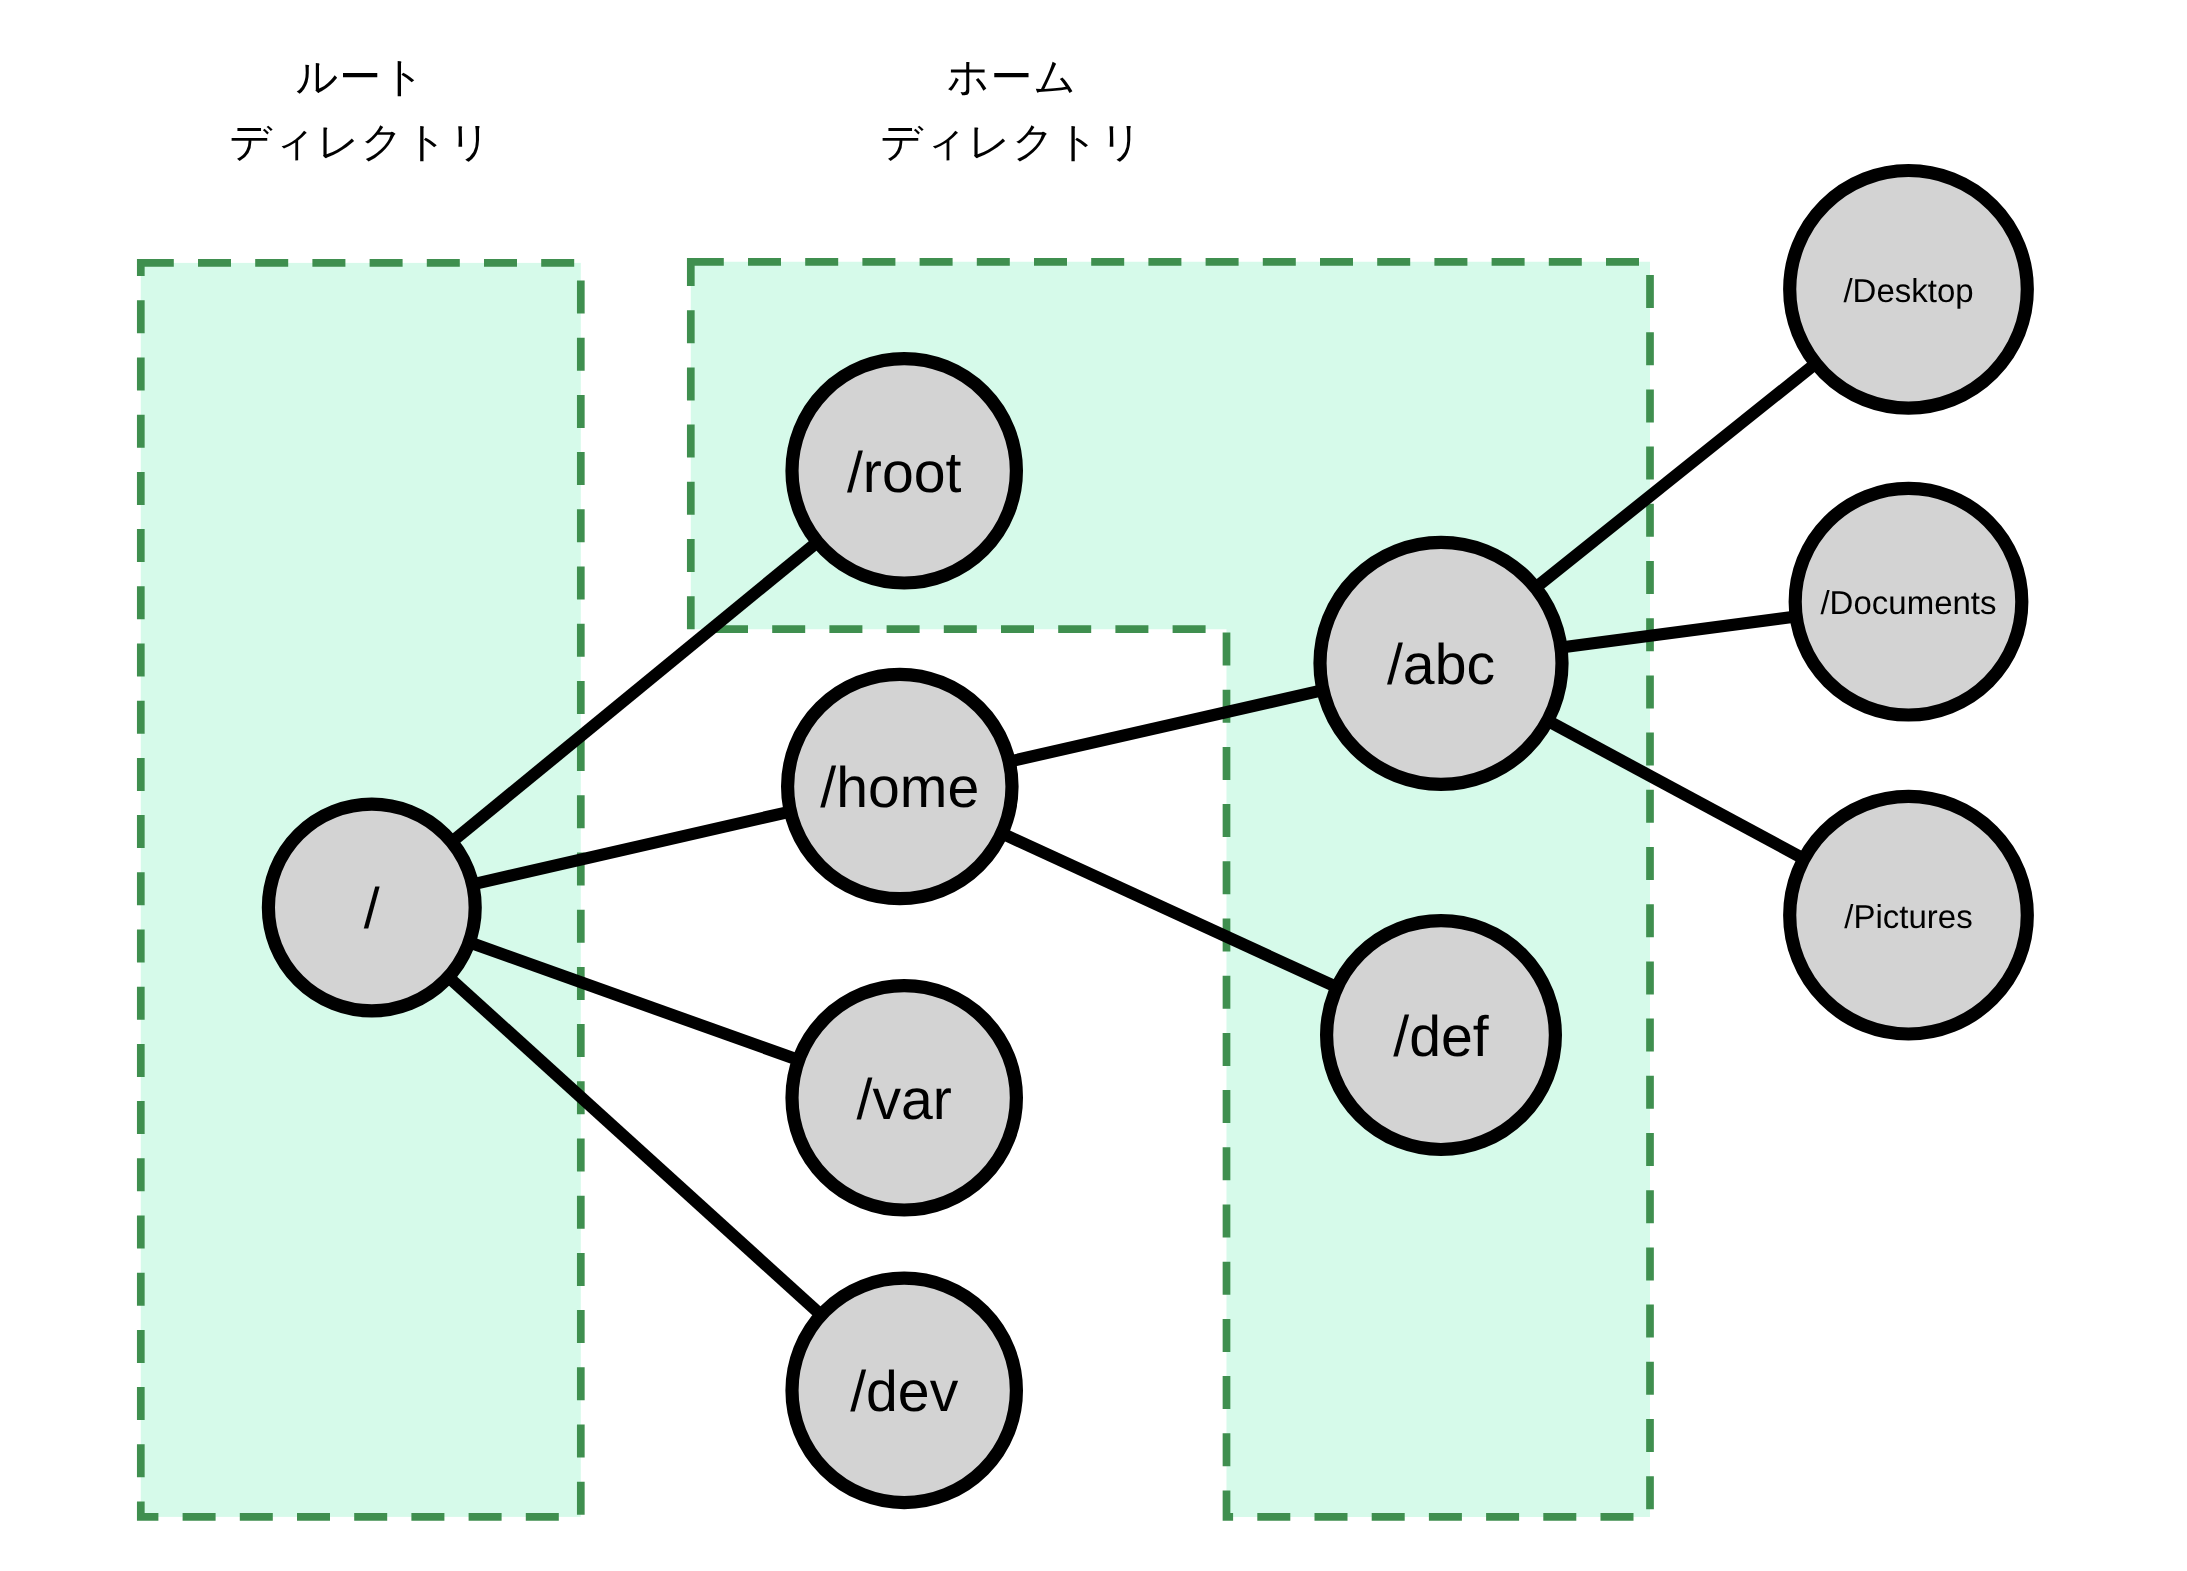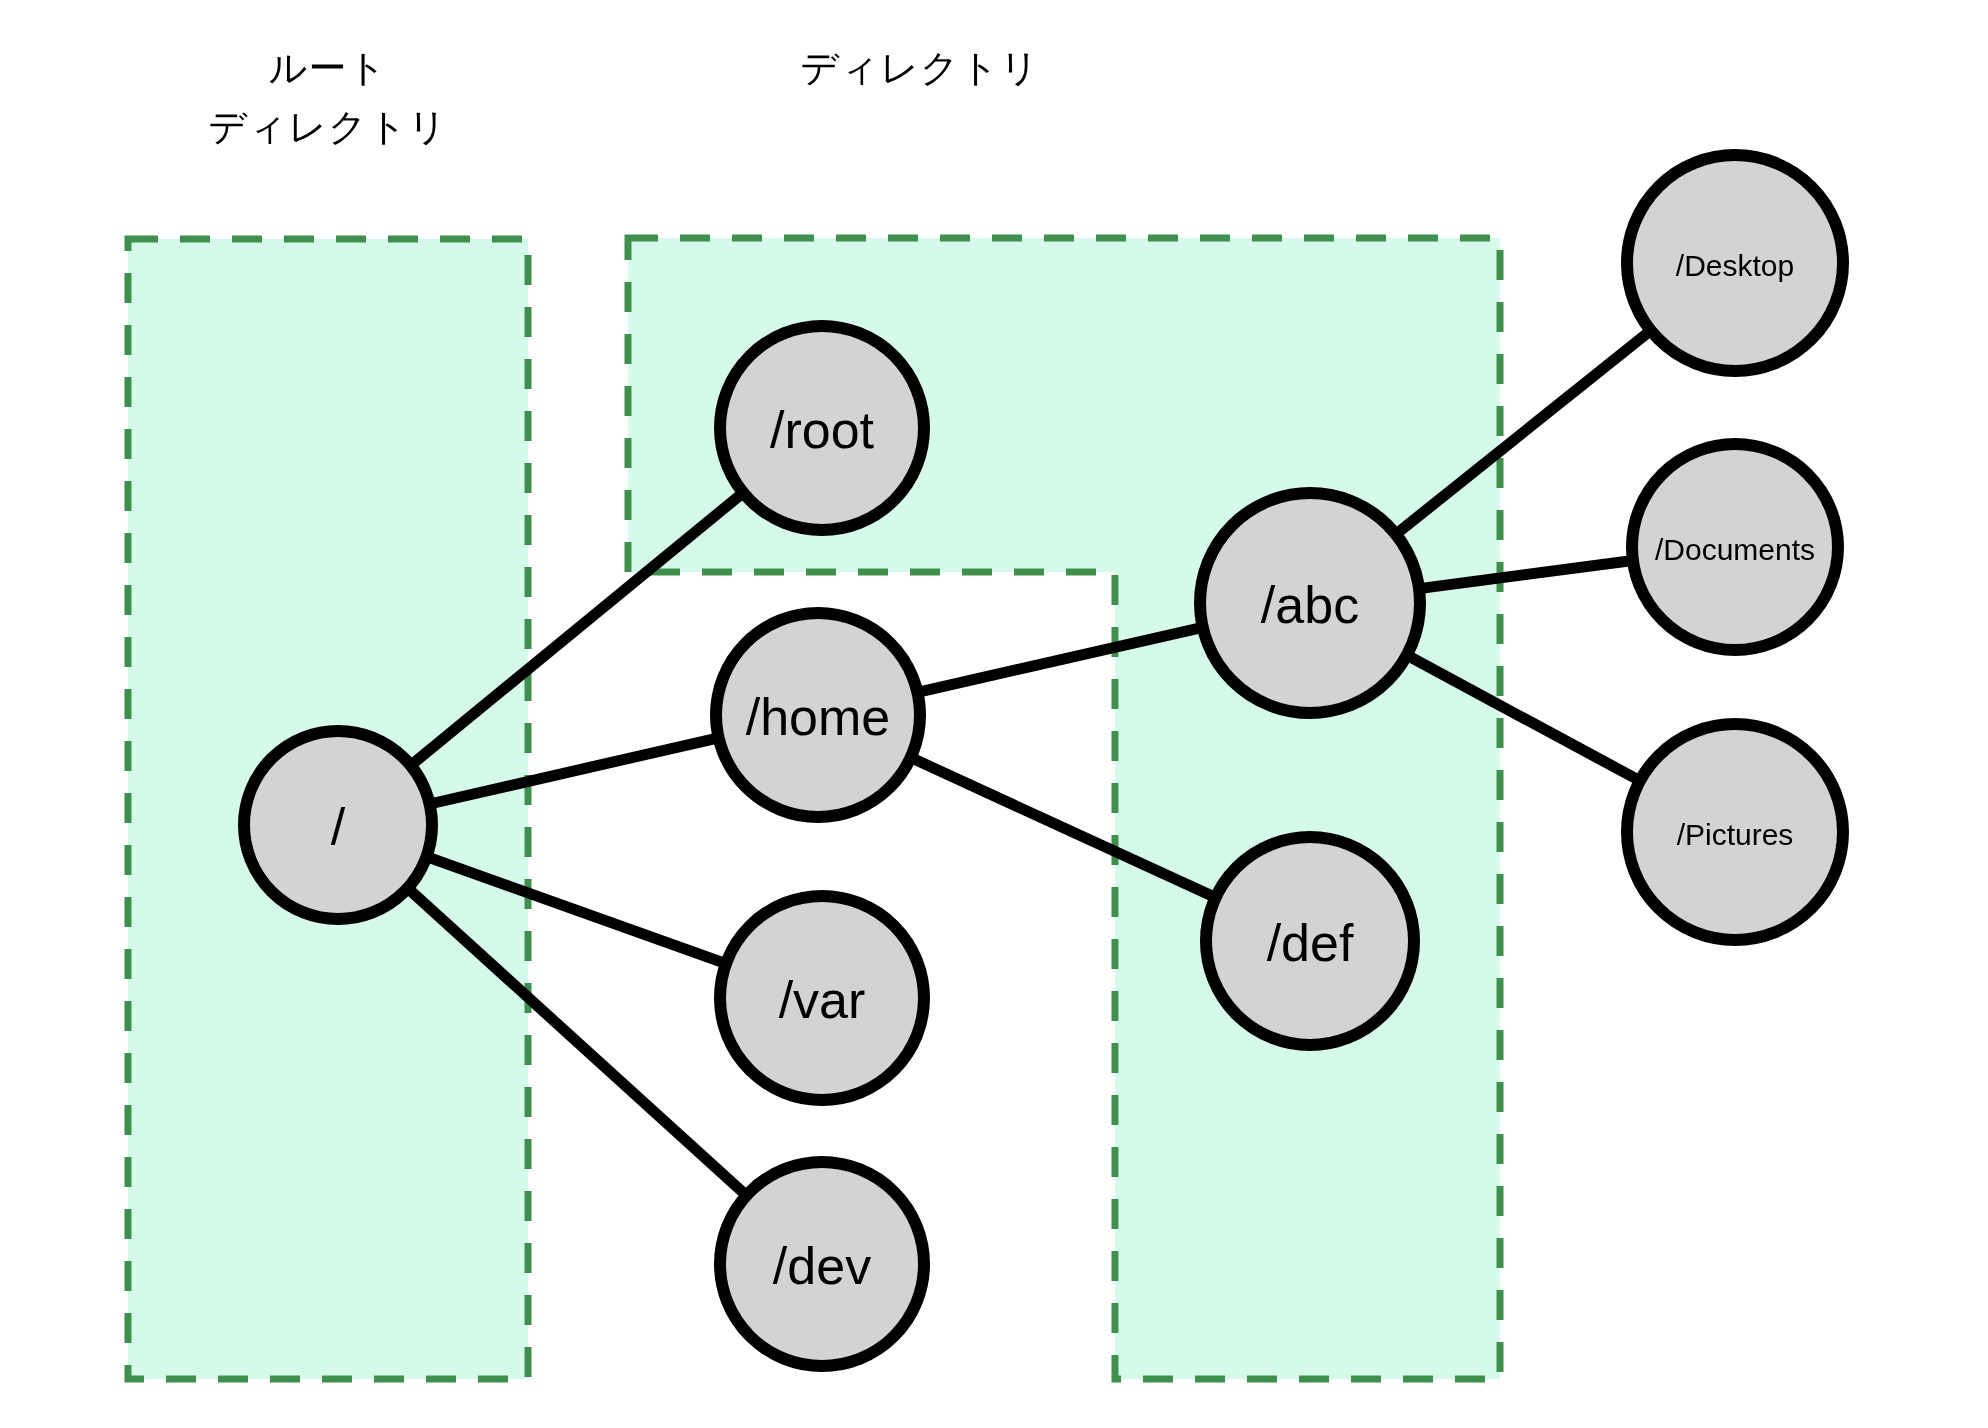--- a/index.html
+++ b/index.html
@@ -9,21 +9,21 @@
     position:relative;
   }
   #stage{position:absolute;left:0;top:0;width:1988px;height:1428px;}
   svg#canvas{position:absolute;left:0;top:0;width:1988px;height:1428px;display:block;}
   .region-label{
     position:absolute;
     text-align:center;
     color:#000000;
     font-size:38px;
     line-height:1.55;
-    font-family:Liberation Mono, monospace;
+    font-family:Liberation Serif, serif;
     white-space:pre;
     letter-spacing:1px;
   }
   .node-text{
     font-family:"Liberation Sans","DejaVu Sans",sans-serif;
     fill:#000000;
     text-anchor:middle;
     dominant-baseline:central;
   }
 </style>
@@ -85,15 +85,15 @@
           <text class="node-text" x="1735" y="549" font-size="30">/Documents</text>
         </g>
         <g>
           <circle cx="1735" cy="832" r="108" fill="#d3d3d3" stroke="#000000" stroke-width="12"></circle>
           <text class="node-text" x="1735" y="834" font-size="30">/Pictures</text>
         </g>
       </g>
   </svg>
   <div id="labels-layer">
       <div class="region-label" style="left: 128px; top: 42px; width: 400px;"><div>ルート</div><div>ディレクトリ</div></div>
-      <div class="region-label" style="left: 690px; top: 42px; width: 460px;"><div>ディレクトリ</div></div>
+      <div class="region-label" style="left: 690px; top: 42px; width: 460px;"><div>ホーム</div><div>ディレクトリ</div></div>
     </div>
 </div>
 
 </body></html>

